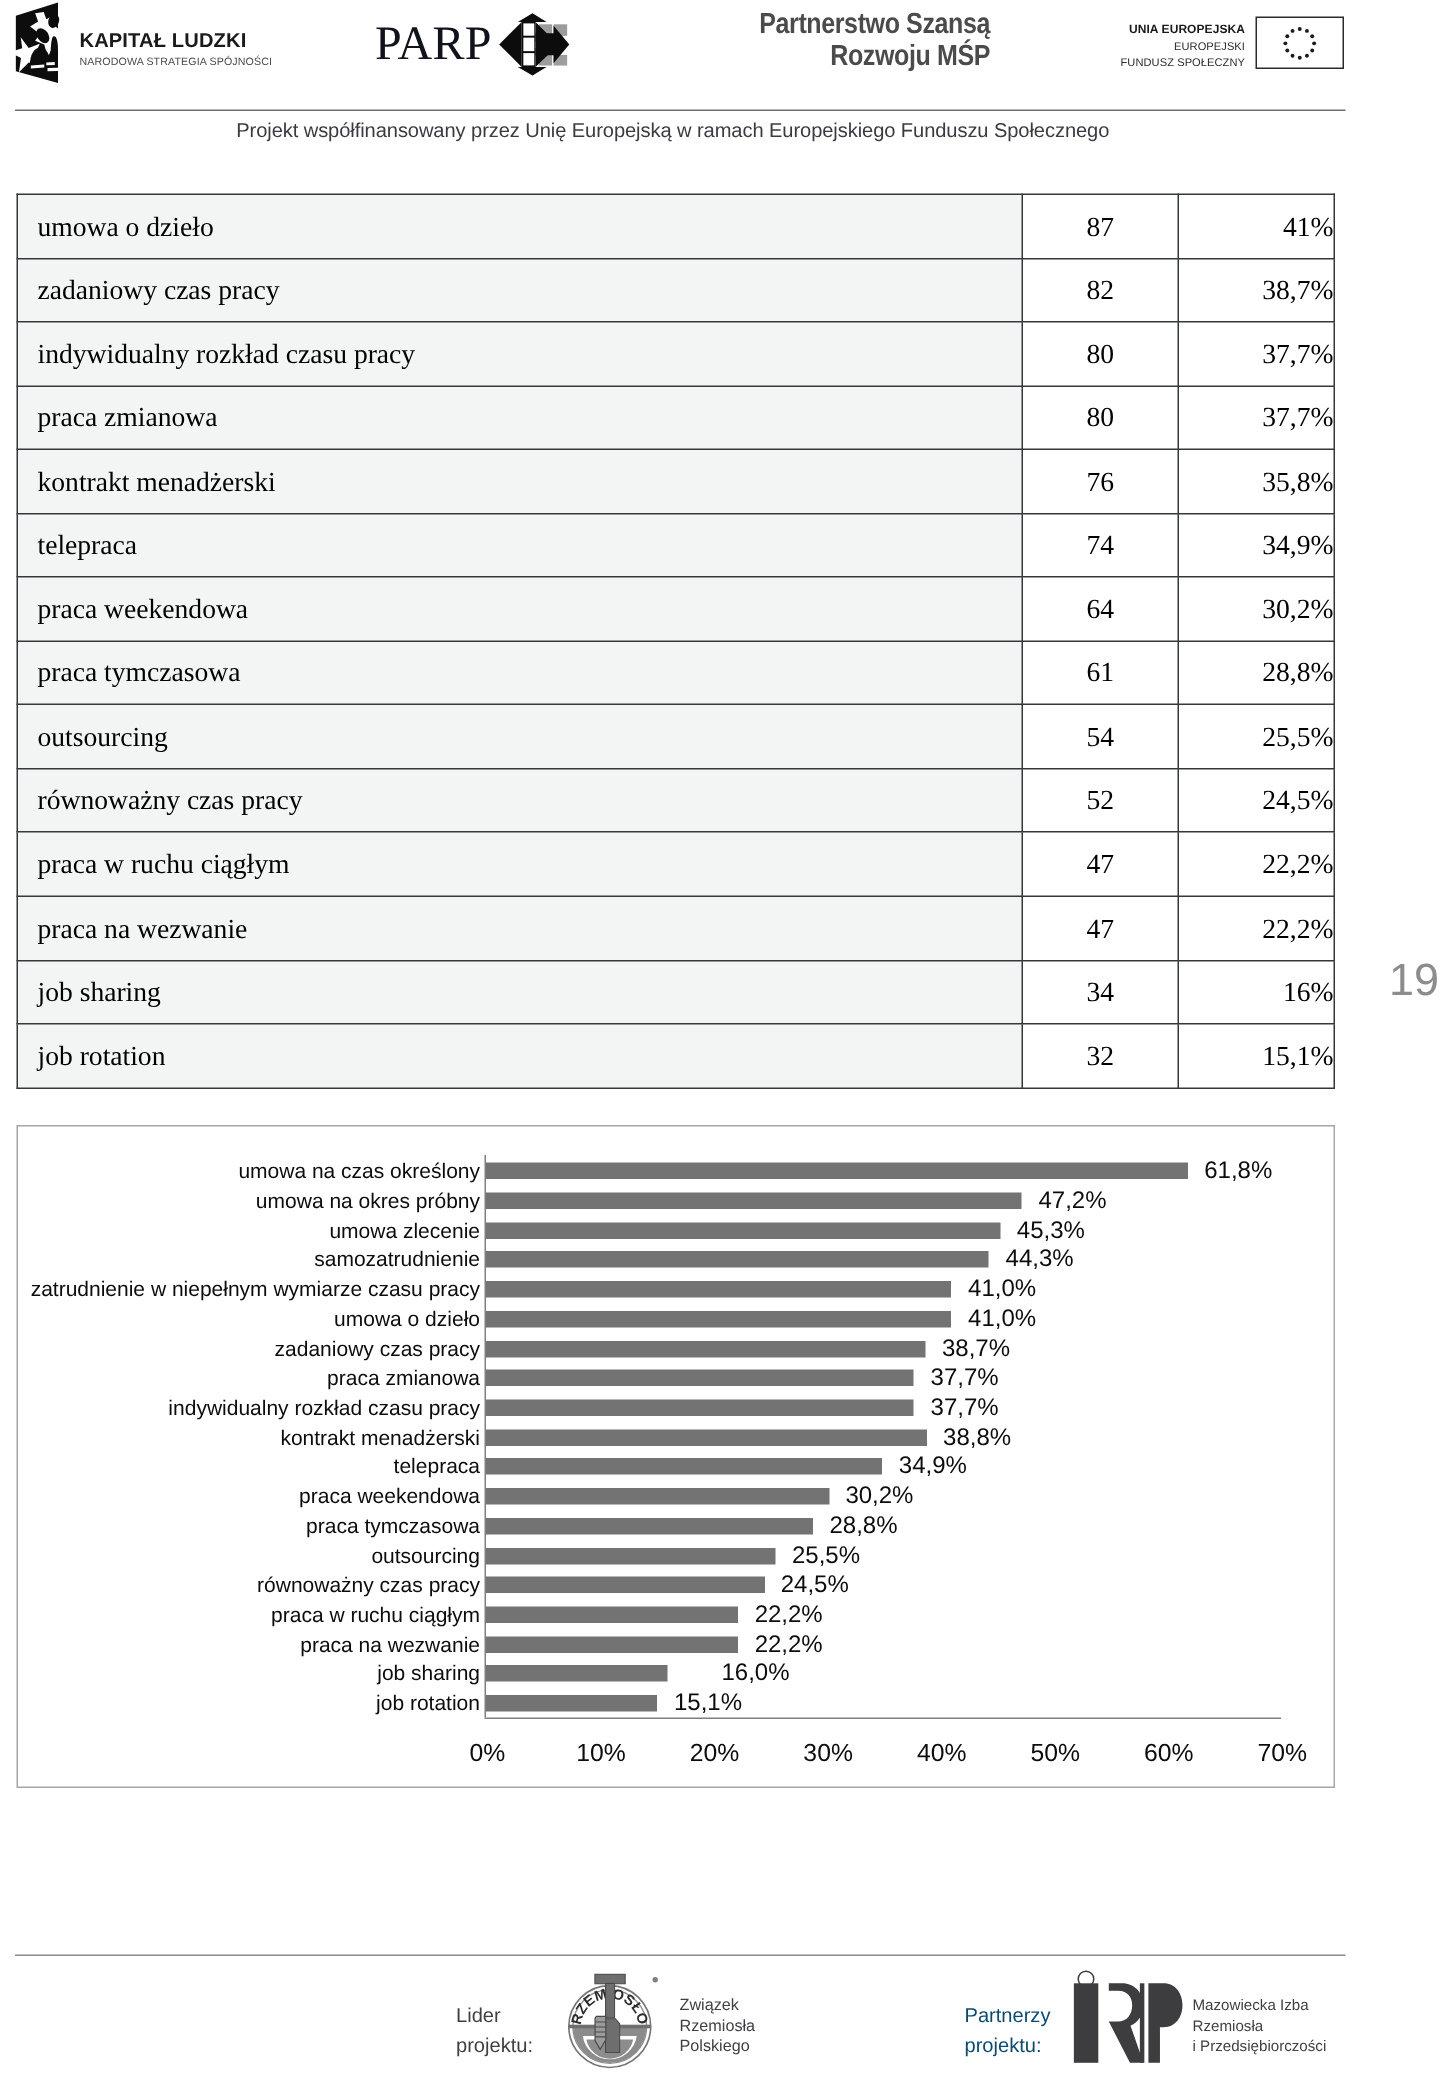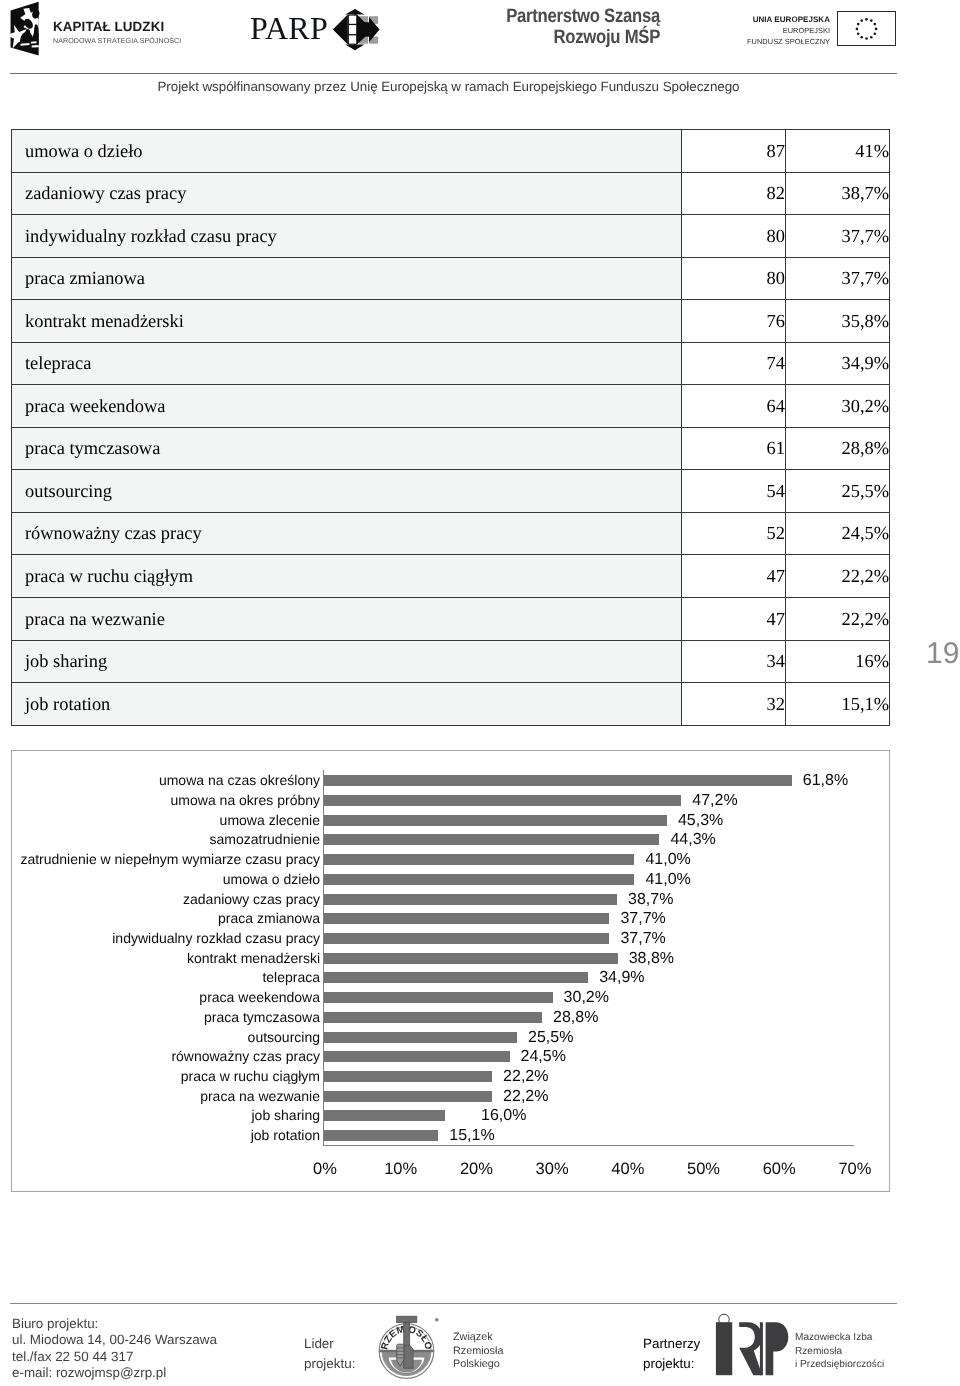--- a/index.html
+++ b/index.html
@@ -31,40 +31,40 @@
 #hdr-rule{position:absolute;left:10px;top:73px;width:887px;height:1px;background:#6f6f6f}
 #hdr-banner{position:absolute;left:0;top:79px;width:897px;text-align:center;font-family:"Liberation Sans",sans-serif;font-size:13.4px;color:#3a3a42;letter-spacing:-0.05px;line-height:15px}
 
 
 #pagenum{position:absolute;left:926px;top:639px;font-family:"Liberation Sans",sans-serif;font-size:30px;color:#8c8c8c;line-height:29px}
 
 
 #tbl{position:absolute;left:11px;top:129px;width:878px;border-collapse:collapse;table-layout:fixed}
 #tbl td{border:1px solid #33383d;font-family:"Liberation Serif",serif;font-size:18.4px;color:#000;height:42.55px;padding:0;line-height:1}
 #tbl td.lbl{background:#f3f4f4;padding-left:13px;text-align:left;width:670px}
-#tbl td.num{background:#fff;text-align:right;width:104px}
+#tbl td.num{background:#fff;text-align:center;width:104px}
 #tbl td.pct{background:#fff;text-align:right;width:104px}
 
 
 #chart{position:absolute;left:11px;top:750px;width:879px;height:442px;border:1px solid #a6a6a6;background:#fff}
 #plot{position:absolute;left:0;top:0;width:878px;height:441px}
 .ylab{position:absolute;left:0;font-family:Liberation Sans, sans-serif;font-size:14px;color:#0c0c0c;white-space:nowrap;text-align:right;line-height:13px}
 .bar{position:absolute;background:#737373;height:11px}
 .vlab{position:absolute;font-family:"Liberation Sans",sans-serif;font-size:16px;color:#0c0c0c;white-space:nowrap;line-height:16px}
 .xlab{position:absolute;font-family:"Liberation Sans",sans-serif;font-size:16.5px;color:#0c0c0c;white-space:nowrap;text-align:center}
 #axisline{position:absolute;background:#7f7f7f}
 #axisv{position:absolute;background:#7f7f7f;width:1px}
 
 
 #ftr-rule{position:absolute;left:10px;top:1303px;width:887px;height:1px;background:#8a8a8a}
 #ftr-office{position:absolute;left:12px;top:1316px;font-family:"Liberation Sans",sans-serif;font-size:13.4px;color:#3f3f46;line-height:16.3px}
 #ftr-leader-lbl{position:absolute;left:304px;top:1334px;font-family:"Liberation Sans",sans-serif;font-size:13.4px;color:#3f3f46;line-height:19.5px}
 #zrp-mark{position:absolute;left:370px;top:1313px;width:74px;height:70px}
 #ftr-leader-name{position:absolute;left:453px;top:1331px;font-family:"Liberation Sans",sans-serif;font-size:10.8px;color:#3f3f46;line-height:13.6px}
-#ftr-partner-lbl{position:absolute;left:643px;top:1334px;font-family:"Liberation Sans",sans-serif;font-size:13.4px;color:#000000;line-height:19.5px}
+#ftr-partner-lbl{position:absolute;left:643px;top:1334px;font-family:"Liberation Sans",sans-serif;font-size:13.4px;color:#0c4a6e;line-height:19.5px}
 #irp-mark{position:absolute;left:715px;top:1313px;width:74px;height:64px}
 #ftr-partner-name{position:absolute;left:795px;top:1331px;font-family:"Liberation Sans",sans-serif;font-size:10.1px;color:#3f3f46;line-height:13.6px}
 </style>
 </head>
 <body>
 
 <div class="page">
 
   <div id="header">
 
@@ -301,26 +301,20 @@
         <div class="xlab" style="left:434.4px;top:409.15999999999997px;width:60px">20%</div>
         <div class="xlab" style="left:510.1px;top:409.15999999999997px;width:60px">30%</div>
         <div class="xlab" style="left:585.8px;top:409.15999999999997px;width:60px">40%</div>
         <div class="xlab" style="left:661.5px;top:409.15999999999997px;width:60px">50%</div>
         <div class="xlab" style="left:737.2px;top:409.15999999999997px;width:60px">60%</div>
         <div class="xlab" style="left:812.9px;top:409.15999999999997px;width:60px">70%</div>
       </div>
   </div>
 
   <div id="ftr-rule"></div>
-  <div id="ftr-office">
-    <div>Biuro projektu:</div>
-    <div>ul. Miodowa  14, 00-246 Warszawa</div>
-    <div>tel./fax 22 50 44 317</div>
-    <div>e-mail:  rozwojmsp@zrp.pl</div>
-  </div>
 
   <div id="ftr-leader-lbl">
     <div>Lider</div>
     <div>projektu:</div>
   </div>
   <svg id="zrp-mark" viewBox="0 0 74 70">
         <defs>
           <path id="zrp-arc" d="M 17.3 38.5 A 19.2 19.2 0 0 1 55.7 38.5" fill="none"></path>
         </defs>
         <circle cx="36.5" cy="38" r="27.3" fill="#ffffff" stroke="#777" stroke-width="1.1"></circle>

